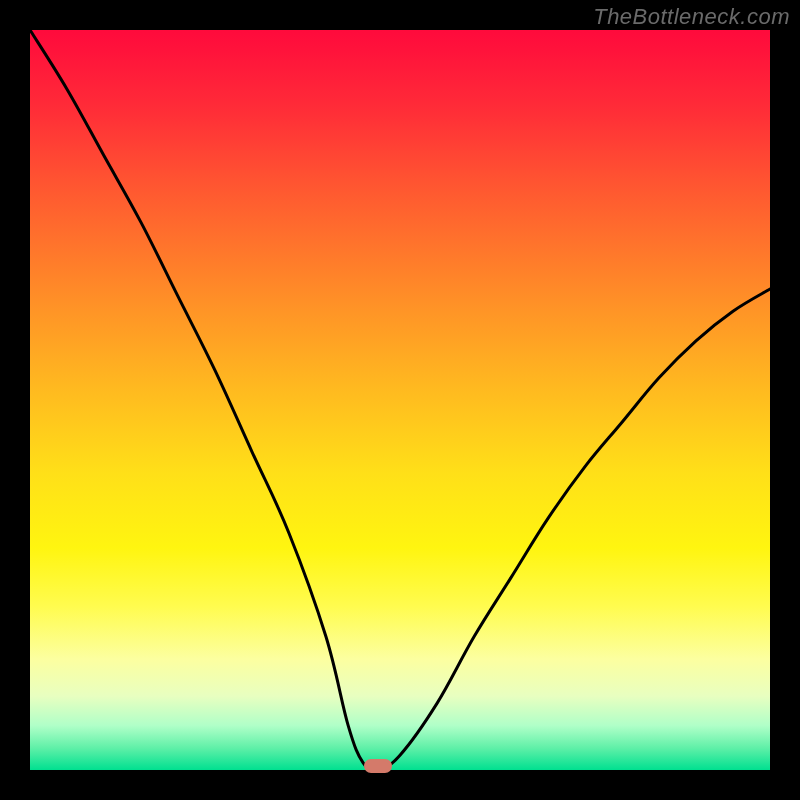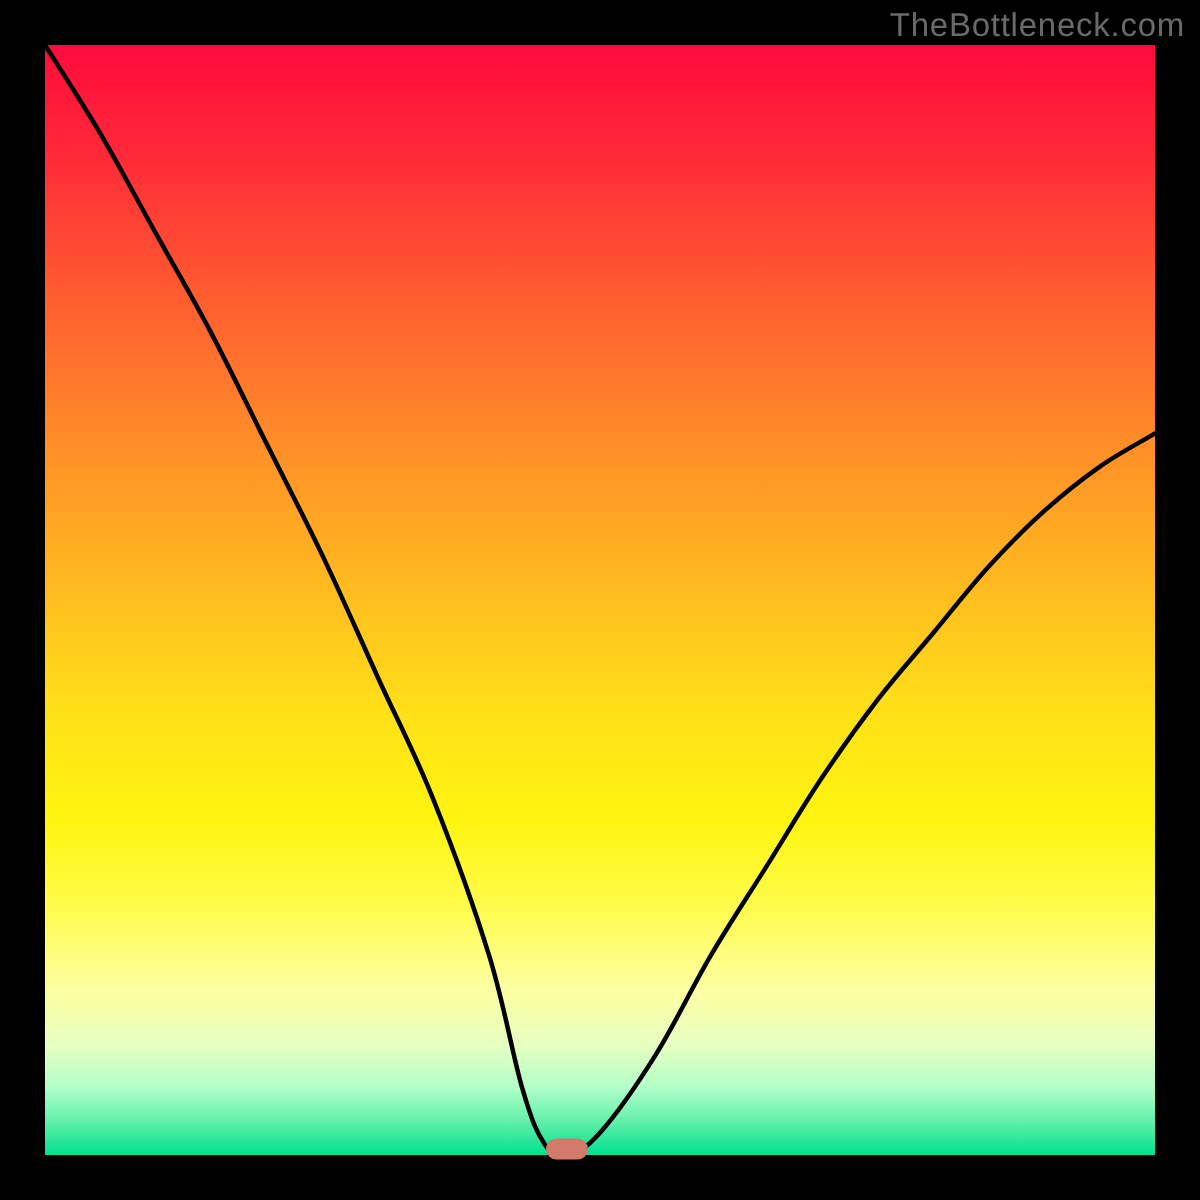--- a/index.html
+++ b/index.html
@@ -40,20 +40,21 @@
   }
   .watermark {
     position: absolute;
     top: 4px;
     right: 10px;
     font-family: Arial, Helvetica, sans-serif;
     font-size: 22px;
     color: #6a6a6a;
     letter-spacing: 0.5px;
     user-select: none;
+    font-style: italic;
   }
   svg.curve {
     position: absolute;
     left: 0;
     top: 0;
     width: 740px;
     height: 740px;
   }
   .marker {
     position: absolute;

